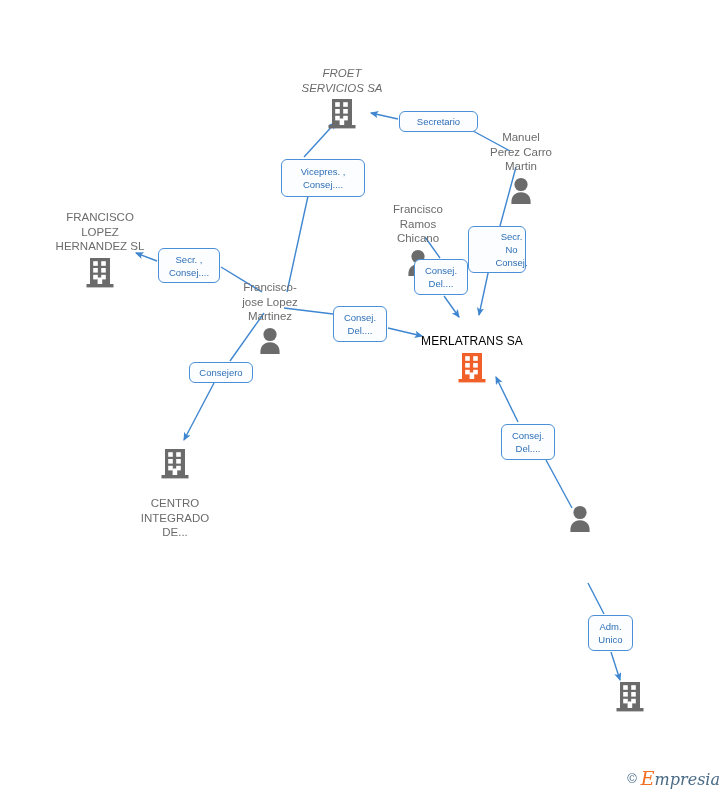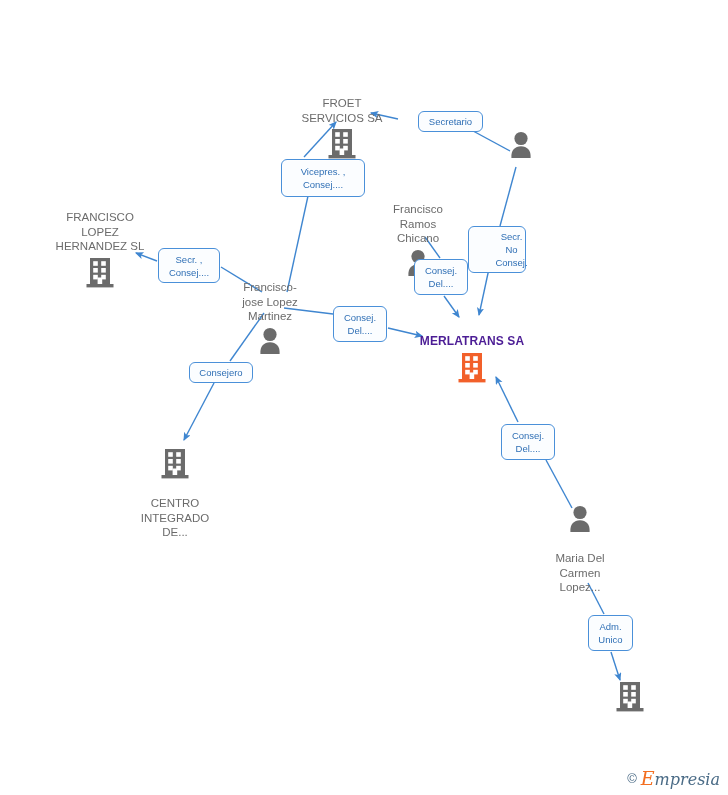--- a/index.html
+++ b/index.html
@@ -40,22 +40,22 @@
     margin: 0 auto;
   }
   .node .cap {
     display: block;
     white-space: pre-line;
   }
   .node.label-above .cap { margin-bottom: 2px; }
   .node.label-below .cap { margin-top: 17px; }
 
   .node.focus .cap {
-    font-weight: bold;
-    color: #4c1d95;
+    font-weight: normal;
+    color: #000000;
     letter-spacing: .1px;
     font-size: 12px;
   }
 
   
   .chip {
     position: absolute;
     box-sizing: border-box;
     border: 1px solid #4a90d9;
     border-radius: 6px;
@@ -123,33 +123,35 @@
         <polyline points="264,313 230,361"></polyline>
         <polyline points="214,383 184,440" marker-end="url(#arrowhead)"></polyline>
         <polyline points="572,508 546,460"></polyline>
         <polyline points="518,422 496,377" marker-end="url(#arrowhead)"></polyline>
         <polyline points="588,583 604,614"></polyline>
         <polyline points="611,652 620,680" marker-end="url(#arrowhead)"></polyline>
       </g>
   </svg>
 
   <div id="node-layer">
-      <div class="node label-above" style="left: 342px; top: 96px;"><span class="cap">FROET
+      <div class="node label-above" style="left: 342px; top: 66px; font-style: italic;"><span class="cap">FROET
 SERVICIOS SA</span><span><svg class="glyph" width="30" height="32" viewBox="0 0 30 32" xmlns="http://www.w3.org/2000/svg">
             <rect x="5" y="2" width="20" height="26" fill="#6b6b6b"></rect>
             <rect x="8.2" y="5.2" width="4.6" height="4.6" fill="#ffffff"></rect>
             <rect x="16.2" y="5.2" width="4.6" height="4.6" fill="#ffffff"></rect>
             <rect x="8.2" y="12" width="4.6" height="4.6" fill="#ffffff"></rect>
             <rect x="16.2" y="12" width="4.6" height="4.6" fill="#ffffff"></rect>
             <rect x="8.2" y="18.8" width="4.6" height="4.6" fill="#ffffff"></rect>
             <rect x="16.2" y="18.8" width="4.6" height="4.6" fill="#ffffff"></rect>
             <rect x="12.6" y="21.5" width="4.6" height="6.5" fill="#ffffff"></rect>
             <rect x="1.5" y="28" width="27" height="3.4" fill="#6b6b6b"></rect>
           </svg></span></div>
-      <div class="node label-above" style="left: 521px; top: 130px;"><span><svg class="glyph" width="30" height="30" viewBox="0 0 30 30" xmlns="http://www.w3.org/2000/svg">
+      <div class="node label-above" style="left: 521px; top: 130px;"><span class="cap">Manuel
+Perez Carro
+Martin</span><span><svg class="glyph" width="30" height="30" viewBox="0 0 30 30" xmlns="http://www.w3.org/2000/svg">
             <circle cx="15" cy="8.5" r="6.6" fill="#6b6b6b"></circle>
             <path d="M15 16.2c-6.2 0-9.6 4.3-9.6 9.6v2.2h19.2v-2.2c0-5.3-3.4-9.6-9.6-9.6z" fill="#6b6b6b"></path>
           </svg></span></div>
       <div class="node label-above" style="left: 100px; top: 210px;"><span class="cap">FRANCISCO
 LOPEZ
 HERNANDEZ SL</span><span><svg class="glyph" width="30" height="32" viewBox="0 0 30 32" xmlns="http://www.w3.org/2000/svg">
             <rect x="5" y="2" width="20" height="26" fill="#6b6b6b"></rect>
             <rect x="8.2" y="5.2" width="4.6" height="4.6" fill="#ffffff"></rect>
             <rect x="16.2" y="5.2" width="4.6" height="4.6" fill="#ffffff"></rect>
             <rect x="8.2" y="12" width="4.6" height="4.6" fill="#ffffff"></rect>
@@ -191,39 +193,37 @@
             <rect x="8.2" y="18.8" width="4.6" height="4.6" fill="#ffffff"></rect>
             <rect x="16.2" y="18.8" width="4.6" height="4.6" fill="#ffffff"></rect>
             <rect x="12.6" y="21.5" width="4.6" height="6.5" fill="#ffffff"></rect>
             <rect x="1.5" y="28" width="27" height="3.4" fill="#6b6b6b"></rect>
           </svg></span><span class="cap">CENTRO
 INTEGRADO
 DE...</span></div>
       <div class="node label-below" style="left: 580px; top: 504px;"><span><svg class="glyph" width="30" height="30" viewBox="0 0 30 30" xmlns="http://www.w3.org/2000/svg">
             <circle cx="15" cy="8.5" r="6.6" fill="#6b6b6b"></circle>
             <path d="M15 16.2c-6.2 0-9.6 4.3-9.6 9.6v2.2h19.2v-2.2c0-5.3-3.4-9.6-9.6-9.6z" fill="#6b6b6b"></path>
-          </svg></span><span class="cap">Maria Del
-Carmen
-Lopez...</span></div>
+          </svg></span></div>
       <div class="node label-below" style="left: 630px; top: 680px;"><span><svg class="glyph" width="30" height="32" viewBox="0 0 30 32" xmlns="http://www.w3.org/2000/svg">
             <rect x="5" y="2" width="20" height="26" fill="#6b6b6b"></rect>
             <rect x="8.2" y="5.2" width="4.6" height="4.6" fill="#ffffff"></rect>
             <rect x="16.2" y="5.2" width="4.6" height="4.6" fill="#ffffff"></rect>
             <rect x="8.2" y="12" width="4.6" height="4.6" fill="#ffffff"></rect>
             <rect x="16.2" y="12" width="4.6" height="4.6" fill="#ffffff"></rect>
             <rect x="8.2" y="18.8" width="4.6" height="4.6" fill="#ffffff"></rect>
             <rect x="16.2" y="18.8" width="4.6" height="4.6" fill="#ffffff"></rect>
             <rect x="12.6" y="21.5" width="4.6" height="6.5" fill="#ffffff"></rect>
             <rect x="1.5" y="28" width="27" height="3.4" fill="#6b6b6b"></rect>
           </svg></span></div>
     </div>
   <div id="chip-layer">
       <div class="chip" style="left: 281px; top: 159px; width: 84px; min-height: 38px; display: flex; align-items: center; justify-content: center;">Vicepres. ,
 Consej....</div>
-      <div class="chip" style="left: 399px; top: 111px; width: 65px; min-height: 21px; display: flex; align-items: center; justify-content: center; margin-left: 19px;">Secretario</div>
+      <div class="chip" style="left: 399px; top: 111px; width: 79px; min-height: 21px; display: flex; align-items: center; justify-content: center;">Secretario</div>
       <div class="chip" style="left: 158px; top: 248px; width: 62px; min-height: 35px; display: flex; align-items: center; justify-content: center;">Secr. ,
 Consej....</div>
       <div class="chip" style="left: 468px; top: 226px; width: 58px; min-height: 37px; display: flex; align-items: center; justify-content: center; padding-left: 34px;">Secr.  No
 Consej.</div>
       <div class="chip" style="left: 414px; top: 259px; width: 54px; min-height: 36px; display: flex; align-items: center; justify-content: center;">Consej.
 Del....</div>
       <div class="chip" style="left: 333px; top: 306px; width: 54px; min-height: 36px; display: flex; align-items: center; justify-content: center;">Consej.
 Del....</div>
       <div class="chip" style="left: 189px; top: 362px; width: 64px; min-height: 20px; display: flex; align-items: center; justify-content: center;">Consejero</div>
       <div class="chip" style="left: 501px; top: 424px; width: 54px; min-height: 36px; display: flex; align-items: center; justify-content: center;">Consej.

